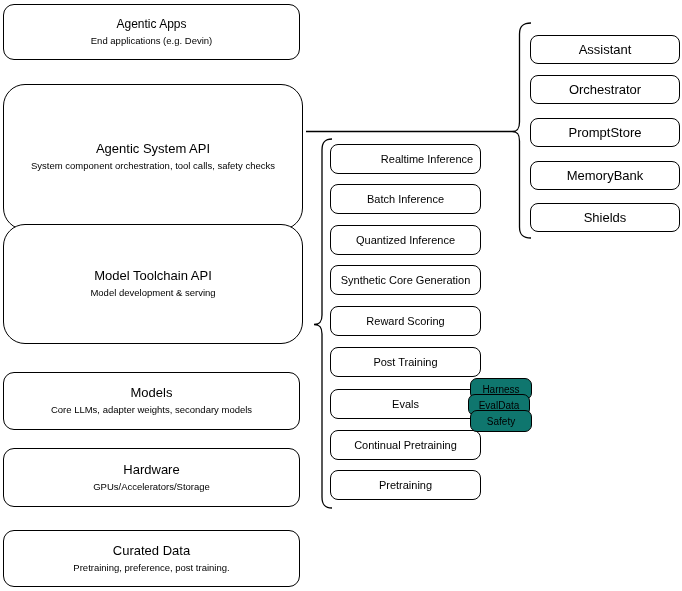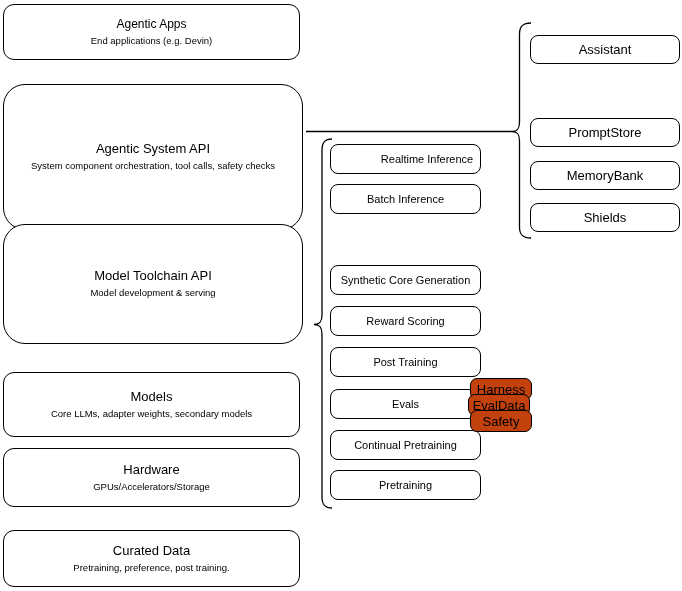--- a/index.html
+++ b/index.html
@@ -40,24 +40,24 @@
     left: 330px; width: 151px; height: 30px;
     border-radius: 8px; font-size: 11px;
   }
   .right-box {
     left: 530px; width: 150px; height: 29px;
     border-radius: 8px; font-size: 13px;
   }
   .pill {
     position: absolute;
     width: 62px; height: 22px;
-    background: #c2410c;
+    background: #0f766e;
     border: 1px solid #000000;
     border-radius: 7px;
-    font-size: 13px;
+    font-size: 10px;
     display: flex;
     align-items: center;
     justify-content: center;
     z-index: 3;
   }
   .mid-box, .right-box { z-index: 2; }
   .big-box { z-index: 2; }
 </style>
 </head>
 <body>
@@ -81,46 +81,48 @@
   <div class="node big-box curvy" style="top:84px; height:146px;">
     <div class="title">Agentic System API</div>
     <div class="subtitle">System component orchestration, tool calls, safety checks</div>
   </div>
 
   <div class="node big-box curvy" style="top:224px; height:120px;">
     <div class="title">Model Toolchain API</div>
     <div class="subtitle">Model development &amp; serving</div>
   </div>
 
-  <div class="node big-box" style="top:372px; height:65px;">
+  <div class="node big-box" style="top:372px; height:58px;">
     <div class="title">Models</div>
     <div class="subtitle">Core LLMs, adapter weights, secondary models</div>
   </div>
 
   <div class="node big-box" style="top:448px; height:59px;">
     <div class="title">Hardware</div>
     <div class="subtitle">GPUs/Accelerators/Storage</div>
   </div>
 
   <div class="node big-box" style="top:530px; height:57px;">
     <div class="title">Curated Data</div>
     <div class="subtitle">Pretraining, preference, post training.</div>
   </div>
 
   <div class="node mid-box" style="top:144px;padding-left:43px;">Realtime Inference</div>
   <div class="node mid-box" style="top:184px;">Batch Inference</div>
+  <div class="node mid-box" style="top:225px;">Quantized Inference</div>
   <div class="node mid-box" style="top:265px;">Synthetic Core Generation</div>
   <div class="node mid-box" style="top:306px;">Reward Scoring</div>
   <div class="node mid-box" style="top:347px;">Post Training</div>
   <div class="node mid-box" style="top:389px;">Evals</div>
   <div class="node mid-box" style="top:430px;">Continual Pretraining</div>
   <div class="node mid-box" style="top:470px;">Pretraining</div>
 
   <div class="pill" style="left:470px; top:378px;">Harness</div>
   <div class="pill" style="left:468px; top:394px;">EvalData</div>
   <div class="pill" style="left:470px; top:410px;">Safety</div>
 
   <div class="node right-box" style="top:35px;">Assistant</div>
+  <div class="node right-box" style="top:75px;">Orchestrator</div>
   <div class="node right-box" style="top:118px;">PromptStore</div>
   <div class="node right-box" style="top:161px;">MemoryBank</div>
   <div class="node right-box" style="top:203px;">Shields</div>
 
 </div>
 
 </body></html>

